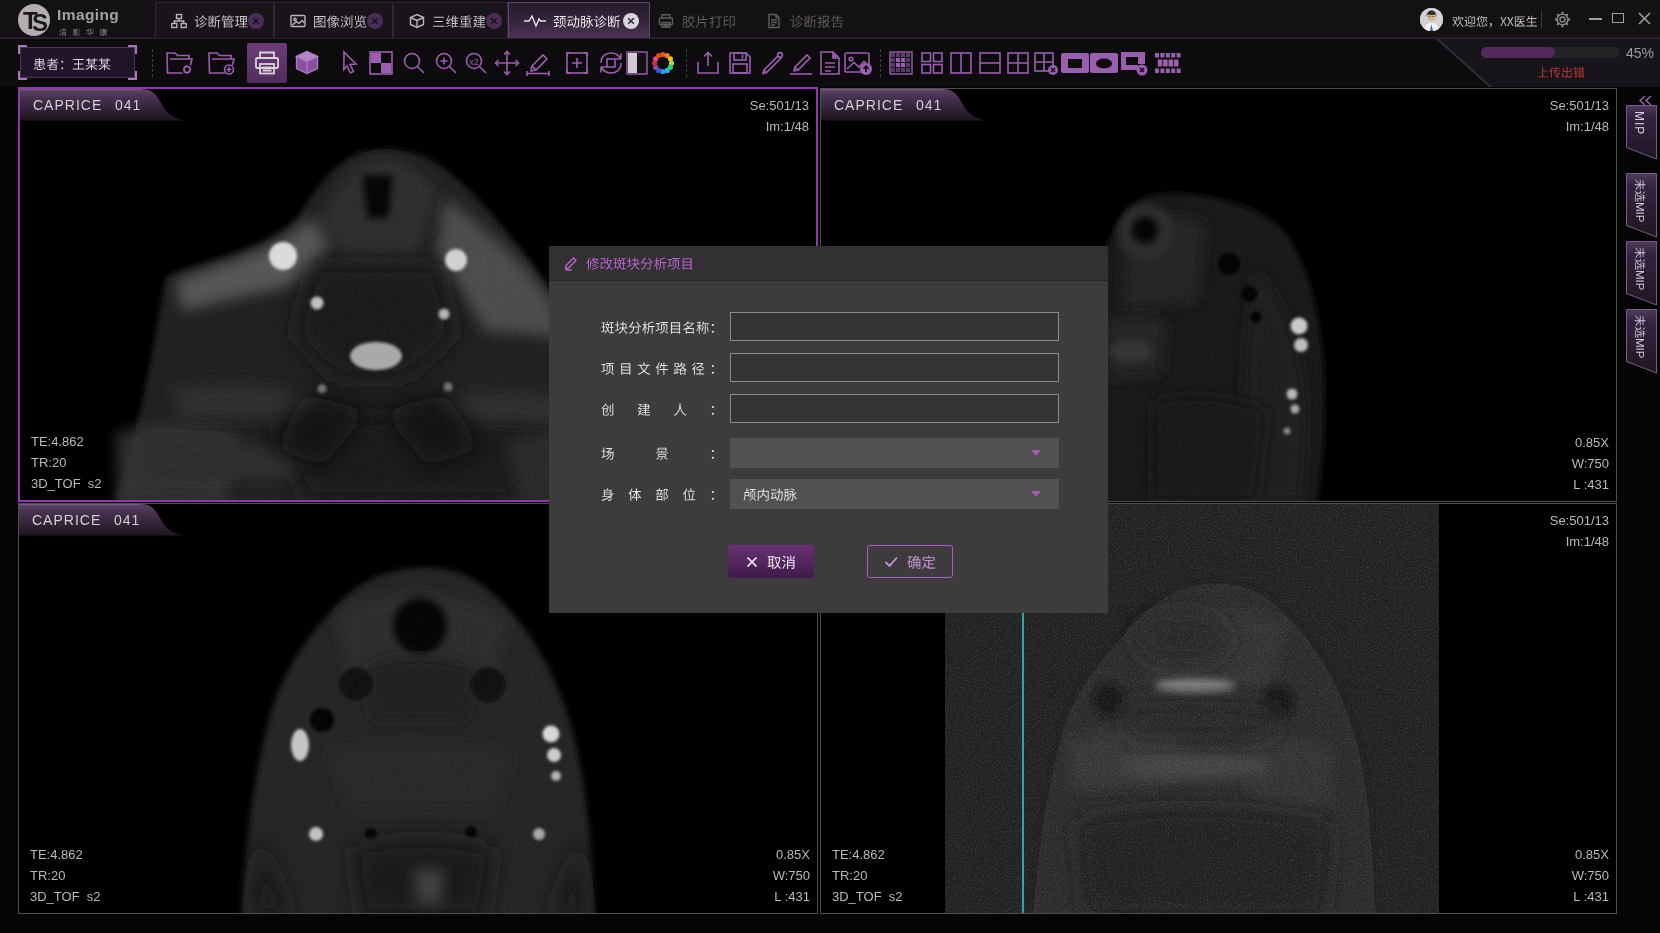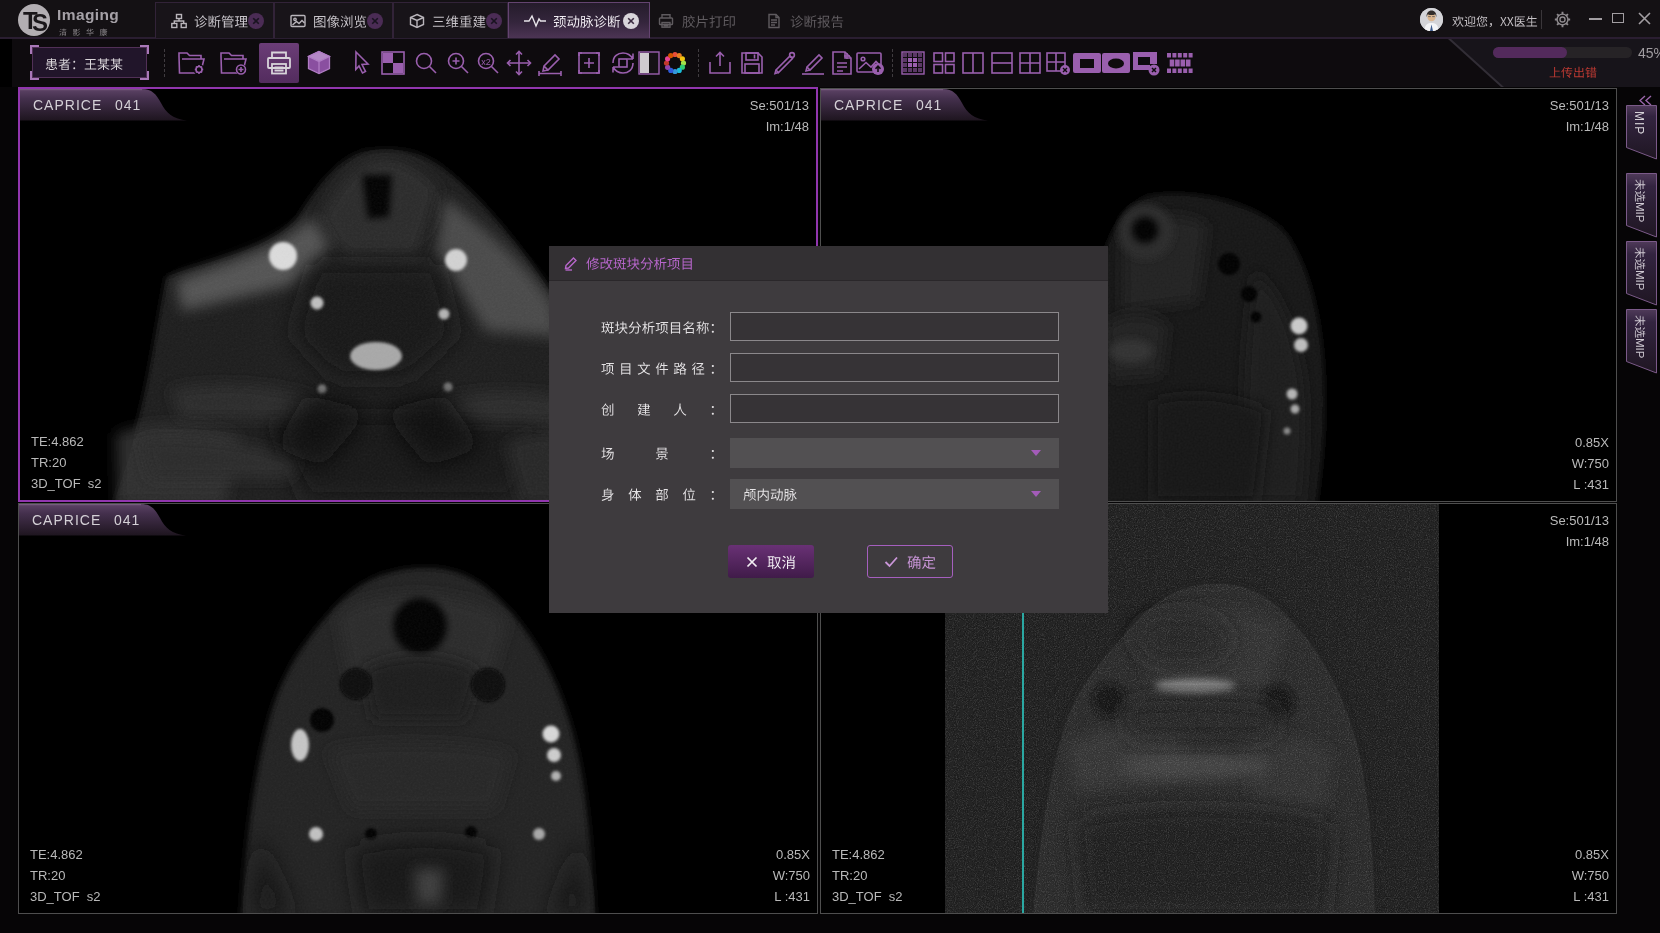--- a/index.html
+++ b/index.html
@@ -145,21 +145,21 @@
           <path d="M10 1 V4 M10 16 V19 M1 10 H4 M16 10 H19 M3.6 3.6 L5.8 5.8 M14.2 14.2 L16.4 16.4 M16.4 3.6 L14.2 5.8 M5.8 14.2 L3.6 16.4"></path>
         </g>
       </svg>
     </div>
     <div class="abs" style="left:1589px;top:18px;width:13px;height:2px;background:#a29ea2;"></div>
     <div class="abs" style="left:1612px;top:13px;width:12px;height:10px;border:1.5px solid #a29ea2;"></div>
     <svg class="abs" style="left:1638px;top:12px;" width="13" height="13" viewBox="0 0 13 13">
       <path d="M1 1 L12 12 M12 1 L1 12" stroke="#a29ea2" stroke-width="1.6"></path>
     </svg>
   </div>
-<div class="abs" style="left:12px;top:39px;width:1540px;height:48px;background:#0e0b0e;">
+<div class="abs" style="left:0;top:39px;width:1540px;height:48px;background:#0e0b0e;">
     <div class="abs" style="left:1400px;top:0;width:260px;height:48px;background:#17141a;clip-path:polygon(37px 0,260px 0,260px 48px,90px 48px);"></div>
     <div class="abs" style="left:1400px;top:0;width:260px;height:48px;background:#322e36;clip-path:polygon(36px 0,39px 0,92px 48px,89px 48px);"></div>
     <div class="abs" style="left:20px;top:8px;width:115px;height:31px;background:#21152a;border:1px solid #513057;"></div>
     <div class="abs" style="left:18px;top:6px;width:9px;height:2px;background:#a878b8;"></div>
     <div class="abs" style="left:18px;top:6px;width:2px;height:9px;background:#a878b8;"></div>
     <div class="abs" style="left:128px;top:6px;width:9px;height:2px;background:#a878b8;"></div>
     <div class="abs" style="left:135px;top:6px;width:2px;height:9px;background:#a878b8;"></div>
     <div class="abs" style="left:18px;top:39px;width:9px;height:2px;background:#a878b8;"></div>
     <div class="abs" style="left:18px;top:32px;width:2px;height:9px;background:#a878b8;"></div>
     <div class="abs" style="left:128px;top:39px;width:9px;height:2px;background:#a878b8;"></div>

